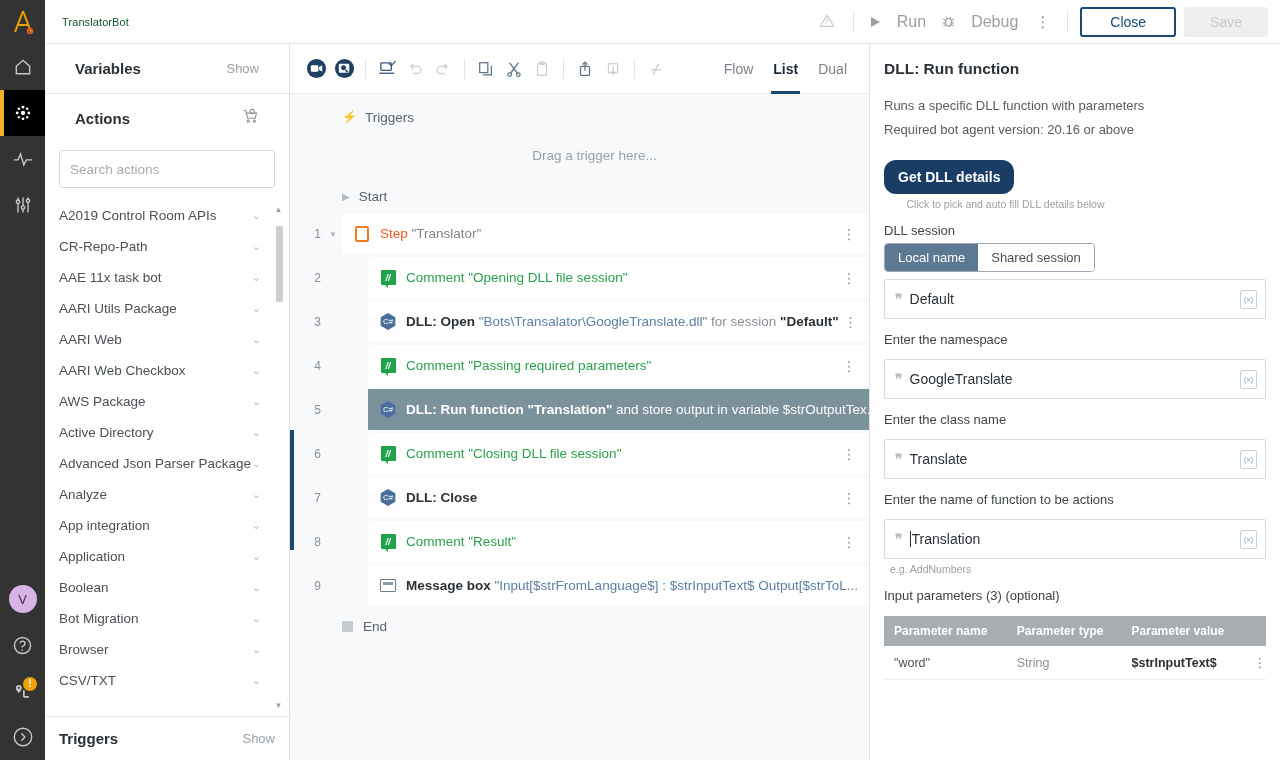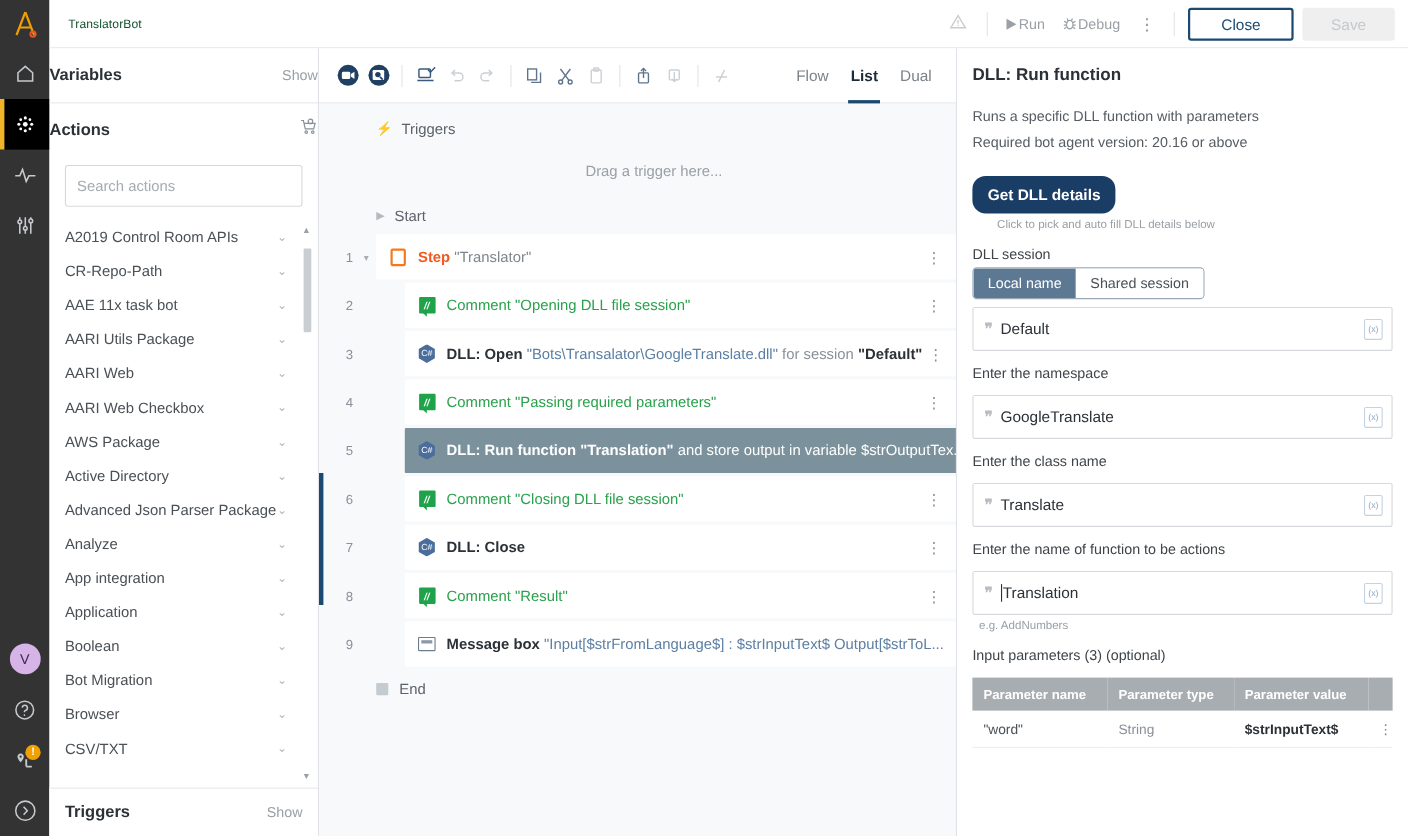--- a/index.html
+++ b/index.html
@@ -50,43 +50,43 @@
   }
   .header-title {
     font-size: 11px; color: #14532d; padding-left: 17px; letter-spacing: .1px;
   }
   .header-right {
     margin-left: auto; display: flex; align-items: center; gap: 0; padding-right: 12px;
   }
   .hdr-warn { color: #c9ccd0; font-size: 15px; padding: 0 10px; }
   .hdr-sep { width: 1px; height: 22px; background: #e1e4e8; margin: 0 8px; }
   .hdr-btn {
-    display: flex; align-items: center; gap: 1px;
-    font-size: 13px; color: #9aa0a6; padding: 3px 8px; cursor: pointer;
+    display: flex; align-items: center; gap: 16px;
+    font-size: 16px; color: #9aa0a6; padding: 3px 8px; cursor: pointer;
   }
   .hdr-kebab { color: #8a9099; font-size: 15px; padding: 0 9px; cursor: pointer; letter-spacing: 0; }
   .btn-close {
     border: 2px solid #1a4971; color: #1a4971; background: #fff;
     font-size: 14px; padding: 5px 28px; border-radius: 3px; cursor: pointer;
     margin-left: 4px;
   }
   .btn-save {
     border: none; color: #c5c9ce; background: #efefef;
     font-size: 14px; padding: 7px 26px; border-radius: 3px; margin-left: 8px;
   }
 
   
   .leftpanel {
     position: absolute; left: 45px; top: 44px; width: 245px; bottom: 0;
     background: #fff; border-right: 1px solid #dfe3e8;
     display: flex; flex-direction: column;
   }
   .panel-bar {
     height: 50px; flex: 0 0 50px; display: flex; align-items: center;
-    padding: 0 0; border-bottom: 1px solid #e6e9ed;
+    padding: 0 30px; border-bottom: 1px solid #e6e9ed;
   }
   .panel-bar h3 { font-size: 15px; color: #2b3137; font-weight: bold; }
   .panel-bar .show-link { margin-left: auto; font-size: 13px; color: #9aa0a6; cursor: pointer; }
   .panel-bar .cart-icon { margin-left: auto; color: #8a9099; }
   .actions-head { height: 48px; flex: 0 0 48px; border-bottom: none; }
   .search-wrap { padding: 8px 14px 12px 14px; }
   .search-input {
     width: 100%; height: 38px; border: 1px solid #d6dade; border-radius: 3px;
     padding: 0 10px; font-size: 13.5px; color: #6b7177;
     font-family: "Liberation Sans", sans-serif; background: #fff;
@@ -194,21 +194,21 @@
   }
   .ico-msgbox {
     width: 16px; height: 13px; border: 1.6px solid #6b7d90; border-radius: 1px;
     position: relative; background: #fff;
   }
   .ico-msgbox::after {
     content: ""; position: absolute; left: 2px; top: 2px; right: 2px; height: 3px; background: #8c9aa8;
   }
   .ico-end { width: 11px; height: 11px; background: #c4cbd1; border-radius: 1px; }
   .row-text { flex: 1 1 auto; overflow: hidden; white-space: nowrap; text-overflow: ellipsis; }
-  .t-step { color: #f0591f; font-weight: bold; }
+  .t-step { color: #f0591f; font-weight: normal; }
   .t-comment { color: #2aa14d; }
   .t-quote { color: #7f868c; }
   .t-dark { color: #2b3137; font-weight: bold; }
   .t-grey { color: #8a9099; }
   .t-blue { color: #5c7fa3; }
   .row.selected .t-dark, .row.selected .t-grey, .row.selected .t-quote { color: #ffffff; }
   .row-kebab { color: #8a9099; font-size: 14px; padding: 0 5px; cursor: pointer; line-height: 1; }
   .end-row { display: flex; align-items: center; padding-left: 52px; height: 34px; font-size: 13.5px; color: #5b6269; }
   .end-row .ico-end { margin-right: 10px; }
 

